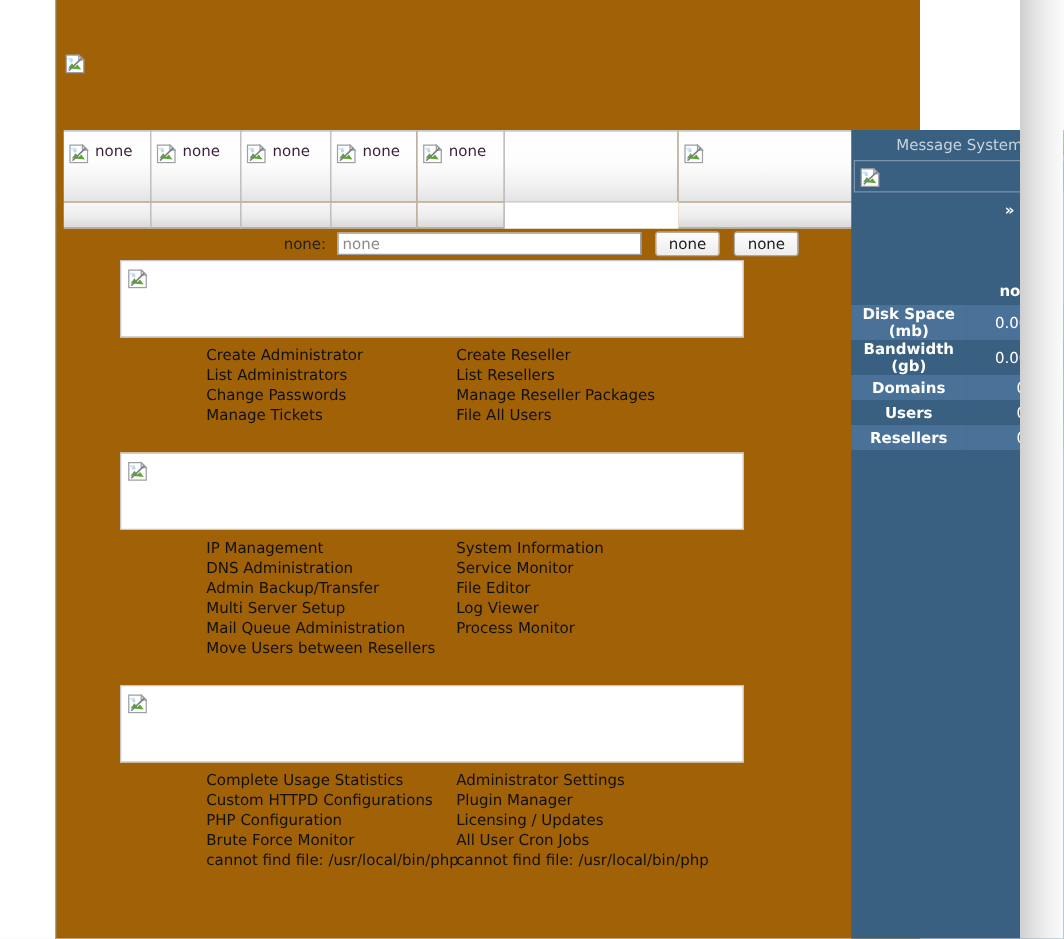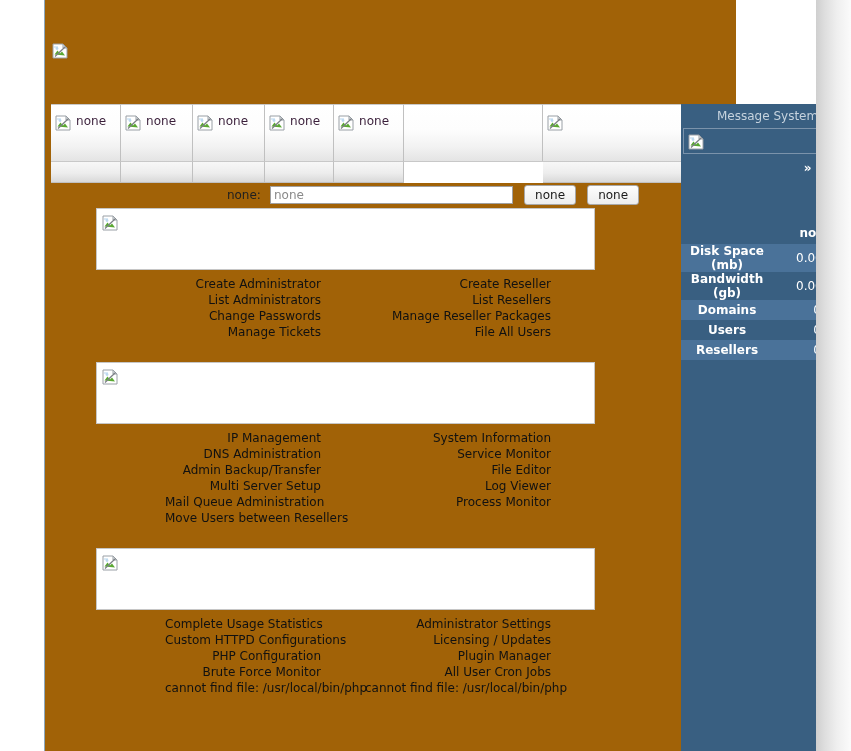--- a/index.html
+++ b/index.html
@@ -170,21 +170,20 @@
   }
   .linkcol.col2 { padding-left: 44px; width: 230px; }
   .linkcol a,
   .linkcol span.nolink {
     display: block;
     font-size: 12px;
     line-height: 16px;
     color: #111111;
     text-decoration: none;
     white-space: nowrap;
-    text-align: right;
   }
 
   
   #sidebar {
     position: absolute;
     left: 636px;
     top: 104px;
     width: 180px;
     height: 647px;
     background: #395f81;
@@ -464,22 +463,22 @@
     <div class="section-links">
       <div class="linkcol col1">
         <a href="#">Complete Usage Statistics</a>
         <a href="#">Custom HTTPD Configurations</a>
         <a href="#">PHP Configuration</a>
         <a href="#">Brute Force Monitor</a>
         <span class="nolink">cannot find file: /usr/local/bin/php</span>
       </div>
       <div class="linkcol col2">
         <a href="#">Administrator Settings</a>
+        <a href="#">Plugin Manager</a>
         <a href="#">Licensing / Updates</a>
-        <a href="#">Plugin Manager</a>
         <a href="#">All User Cron Jobs</a>
         <span class="nolink">cannot find file: /usr/local/bin/php</span>
       </div>
     </div>
   </div>
 
   <div id="sidebar">
     <div id="msg-header">
       <span>Message System</span>
       <span id="msg-count">2</span>

